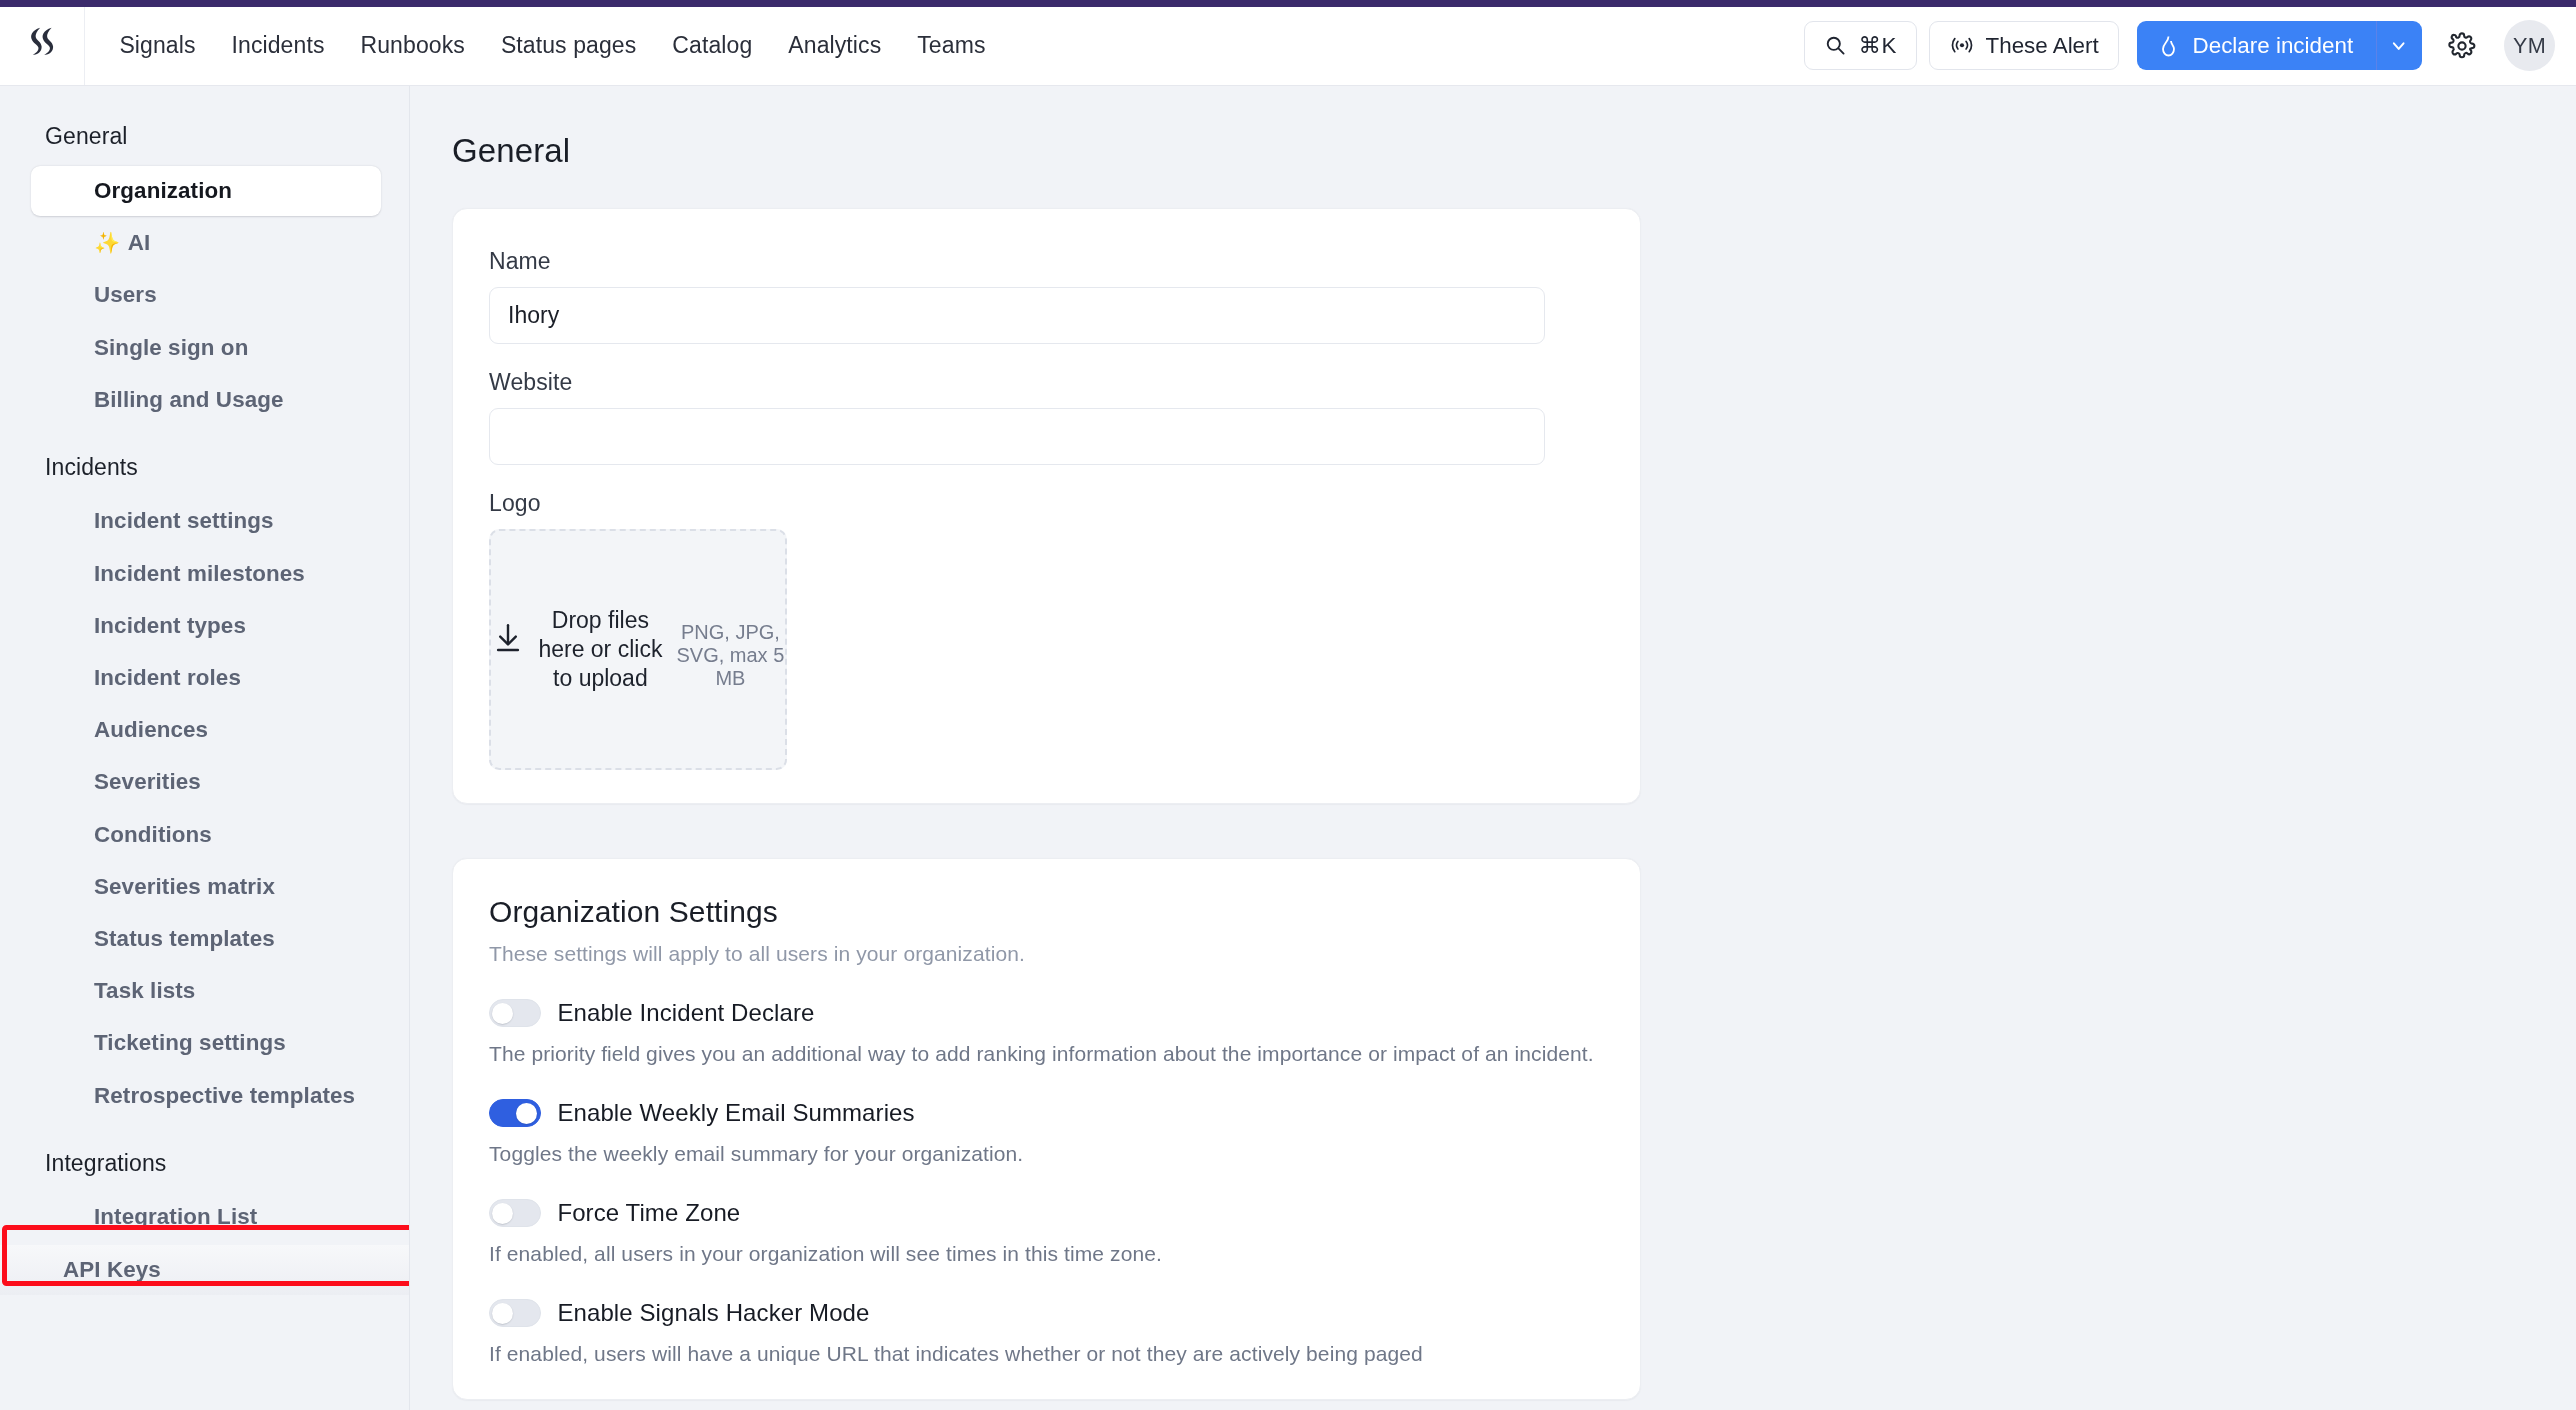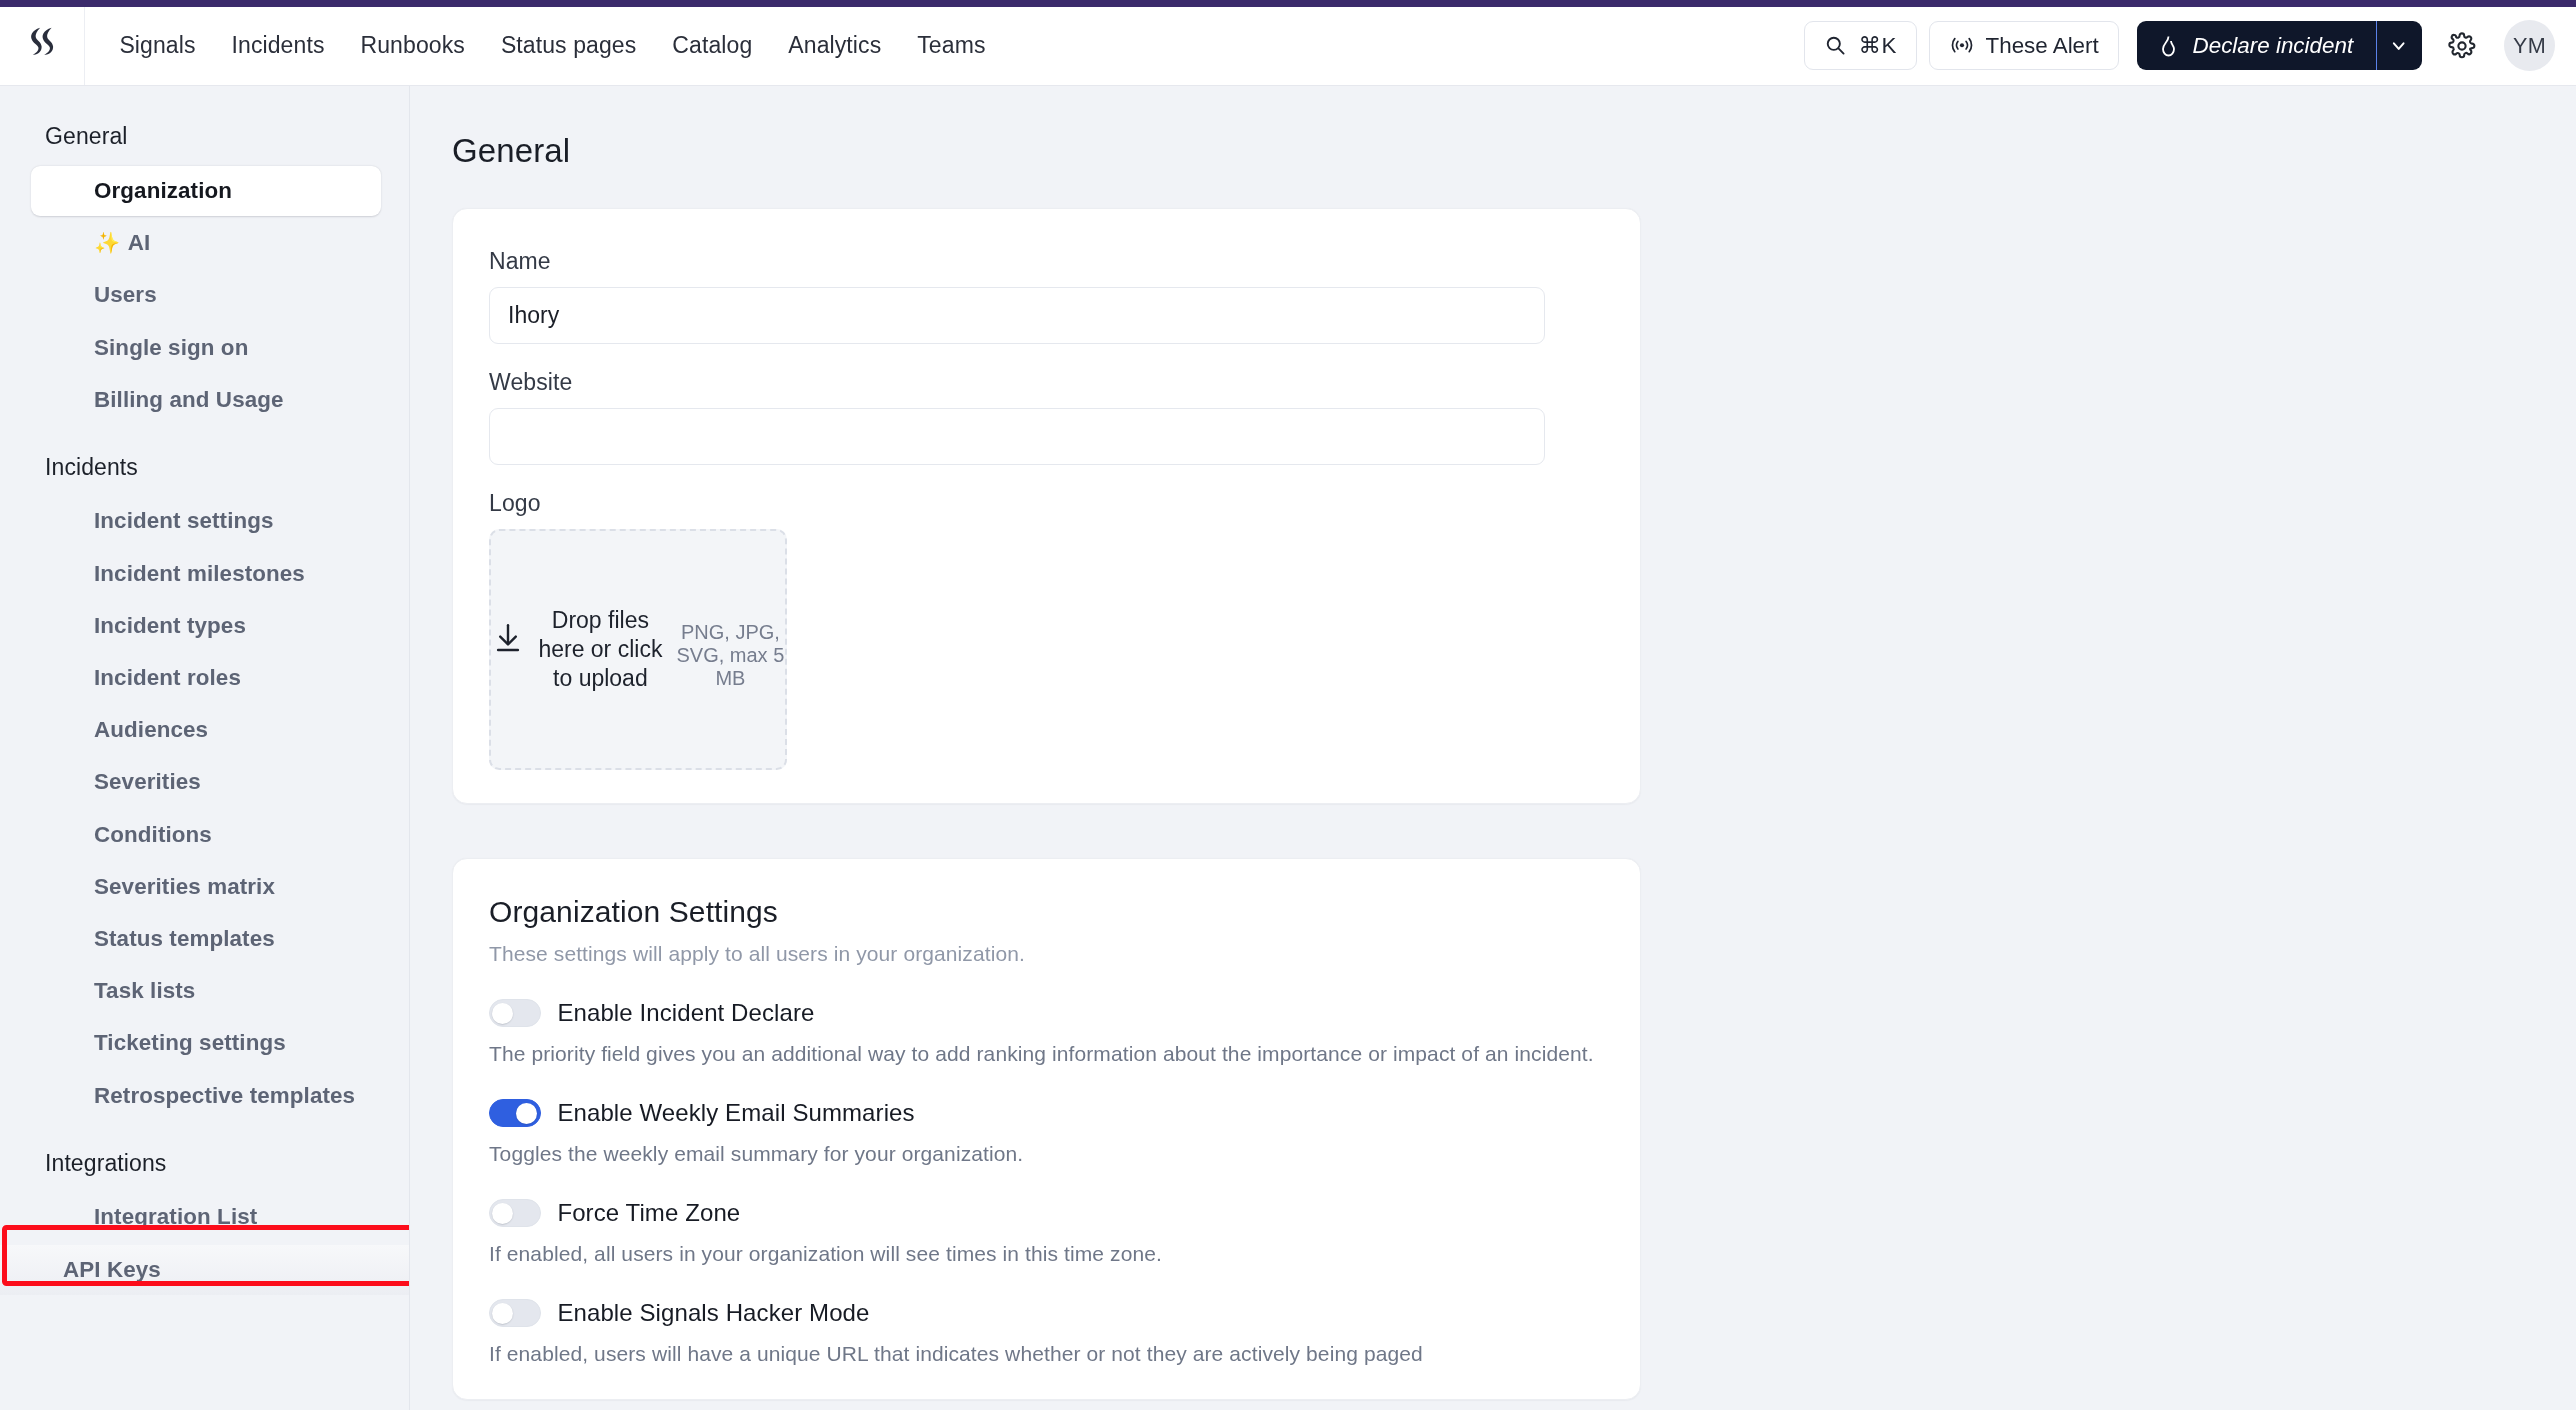--- a/index.html
+++ b/index.html
@@ -80,24 +80,23 @@
     cursor: pointer;
     white-space: nowrap;
   }
   .kbd-text { font-size: 22.4px; color:#1f2430; letter-spacing:0.4px; }
 
   .declare-group {
     display: flex;
     align-items: stretch;
     border-radius: 9px;
     overflow: hidden;
-    background: #0f172a;
+    background: #3b82f6;
     height: 49px;
     margin-left: 6px;
-    font-style: italic;
   }
   .declare-main {
     display: flex;
     align-items: center;
     gap: 13.4px;
     padding: 0 22.4px 0 21px;
     color: #fff;
     font-size: 22.4px;
     cursor: pointer;
     white-space: nowrap;

